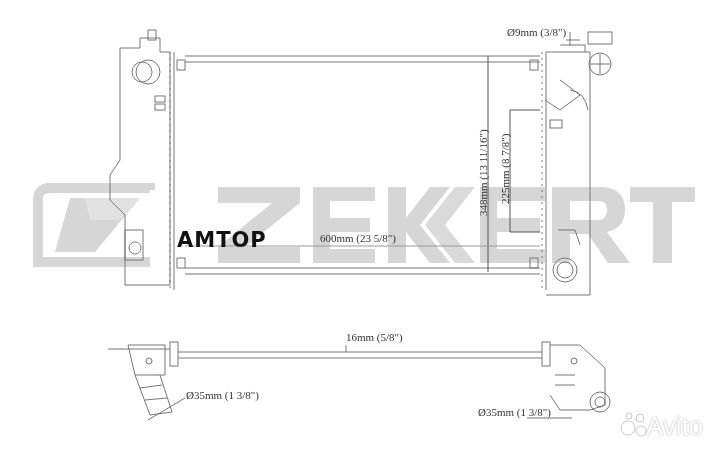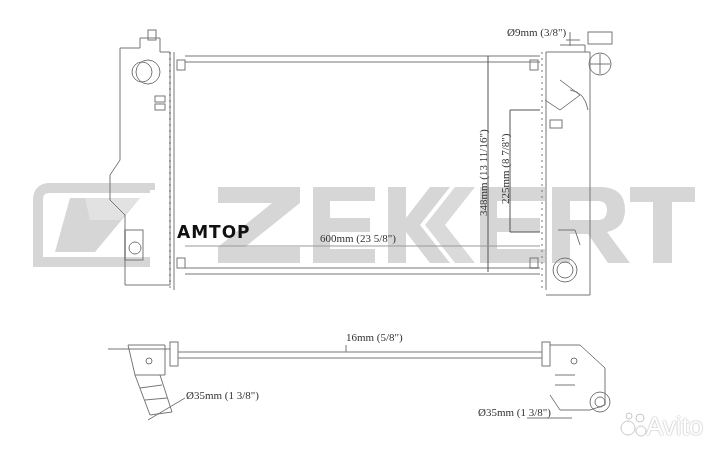--- a/index.html
+++ b/index.html
@@ -114,21 +114,21 @@
   </svg>
 
   <div class="dim" style="left:507px;top:26px;">Ø9mm (3/8")</div>
   <div class="dim vert" style="left:477px;top:216px;">348mm (13 11/16")</div>
   <div class="dim vert" style="left:499px;top:204px;">225mm (8 7/8")</div>
   <div class="dim" style="left:320px;top:232px;">600mm (23 5/8")</div>
   <div class="dim" style="left:346px;top:331px;">16mm (5/8")</div>
   <div class="dim" style="left:186px;top:389px;">Ø35mm (1 3/8")</div>
   <div class="dim" style="left:478px;top:406px;">Ø35mm (1 3/8")</div>
 
-  <div class="brand" style="left:177px;top:222px;font-size:17px;letter-spacing:1px;">AMTOP</div>
+  <div class="brand" style="left:177px;top:228px;font-size:21px;letter-spacing:1px;">AMTOP</div>
 
   <svg width="720" height="450">
     <g fill="#fff" stroke="#c8c8c8" stroke-width="1">
       <circle cx="628" cy="428" r="7"></circle>
       <circle cx="640" cy="418" r="4"></circle>
       <circle cx="641" cy="431" r="5"></circle>
       <circle cx="629" cy="416" r="3"></circle>
     </g>
   </svg>
   <div class="avito" style="left:646px;top:411px;text-align:right;">Avito</div>

